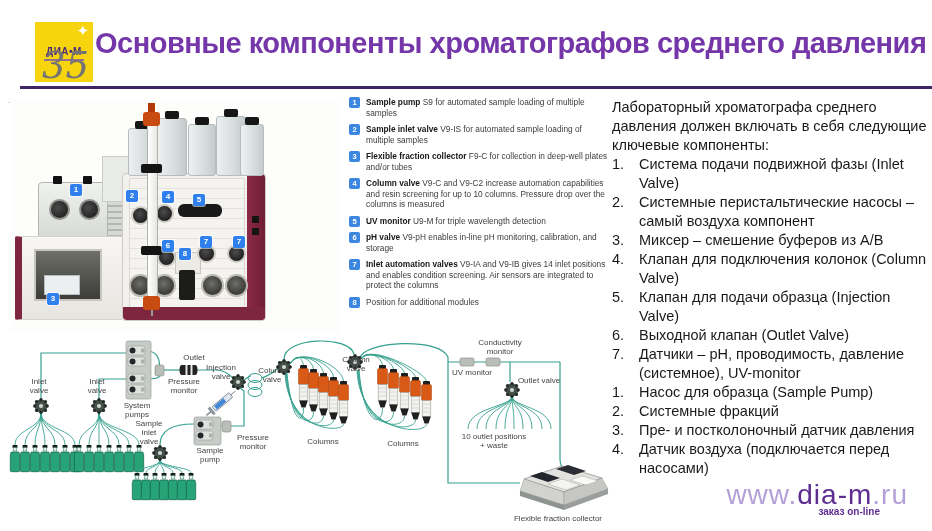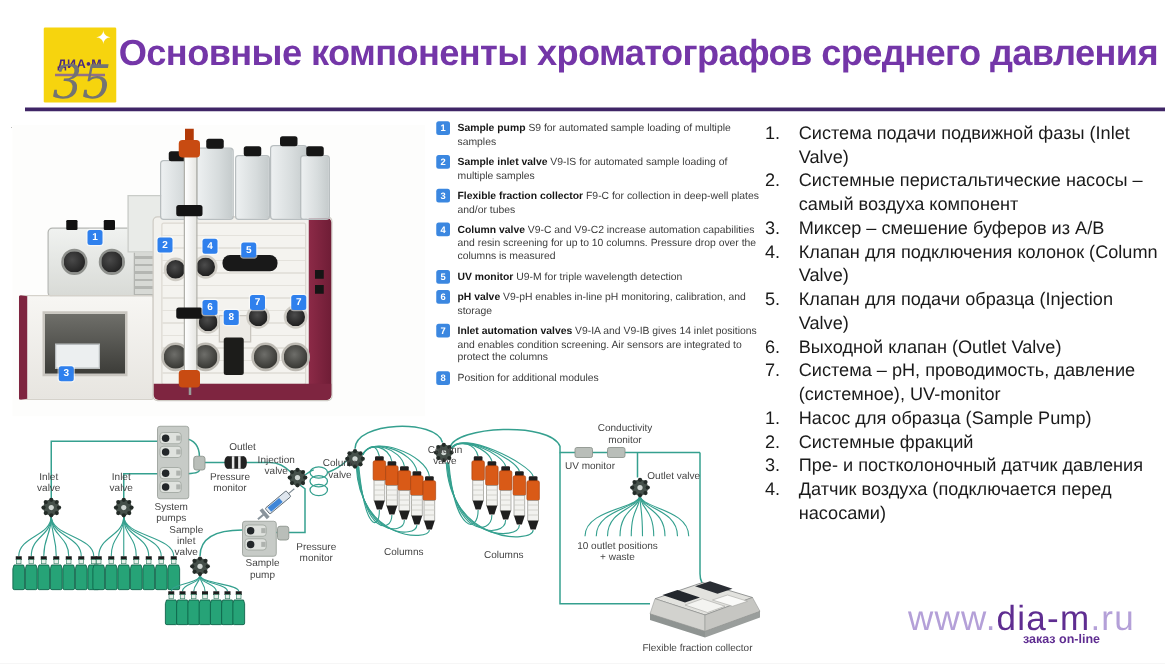--- a/index.html
+++ b/index.html
@@ -196,20 +196,21 @@
       <span class="nbadge">7</span>
       <b>Inlet automation valves</b><span> V9-IA and V9-IB gives 14 inlet positions and enables condition screening. Air sensors are integrated to protect the columns</span>
     </div>
     <div class="li">
       <span class="nbadge">8</span>
       <b></b><span>Position for additional modules</span>
     </div>
   </div>
 
   <div class="rupanel">
+    <div>Лабораторный хроматографа среднего давления должен включать в себя следующие ключевые компоненты:</div>
     <div class="rrow">
       <span class="rnum">1.</span>
         <span class="rtext">Система подачи подвижной фазы (Inlet Valve)</span>
     </div>
     <div class="rrow">
       <span class="rnum">2.</span>
         <span class="rtext">Системные перистальтические насосы – самый воздуха компонент</span>
     </div>
     <div class="rrow">
       <span class="rnum">3.</span>
@@ -222,21 +223,21 @@
     <div class="rrow">
       <span class="rnum">5.</span>
         <span class="rtext">Клапан для подачи образца (Injection Valve)</span>
     </div>
     <div class="rrow">
       <span class="rnum">6.</span>
         <span class="rtext">Выходной клапан (Outlet Valve)</span>
     </div>
     <div class="rrow">
       <span class="rnum">7.</span>
-        <span class="rtext">Система – pH, проводимость, давление (системное), UV-monitor</span>
+        <span class="rtext">Датчики – pH, проводимость, давление (системное), UV-monitor</span>
     </div>
     <div class="rrow">
       <span class="rnum">1.</span>
         <span class="rtext">Насос для образца (Sample Pump)</span>
     </div>
     <div class="rrow">
       <span class="rnum">2.</span>
         <span class="rtext">Системные фракций</span>
     </div>
     <div class="rrow">

